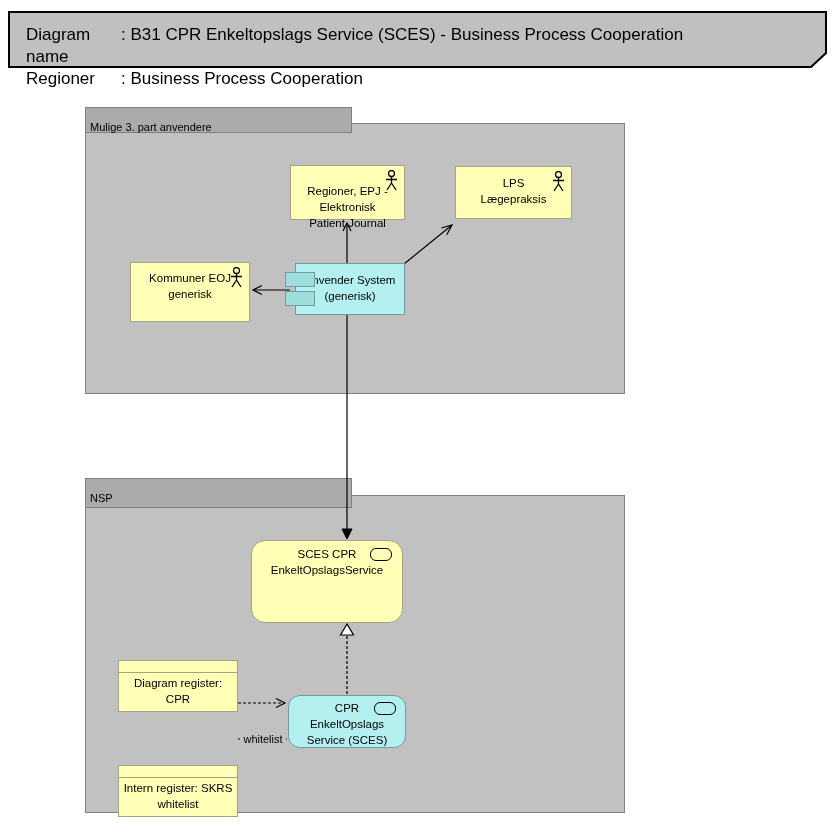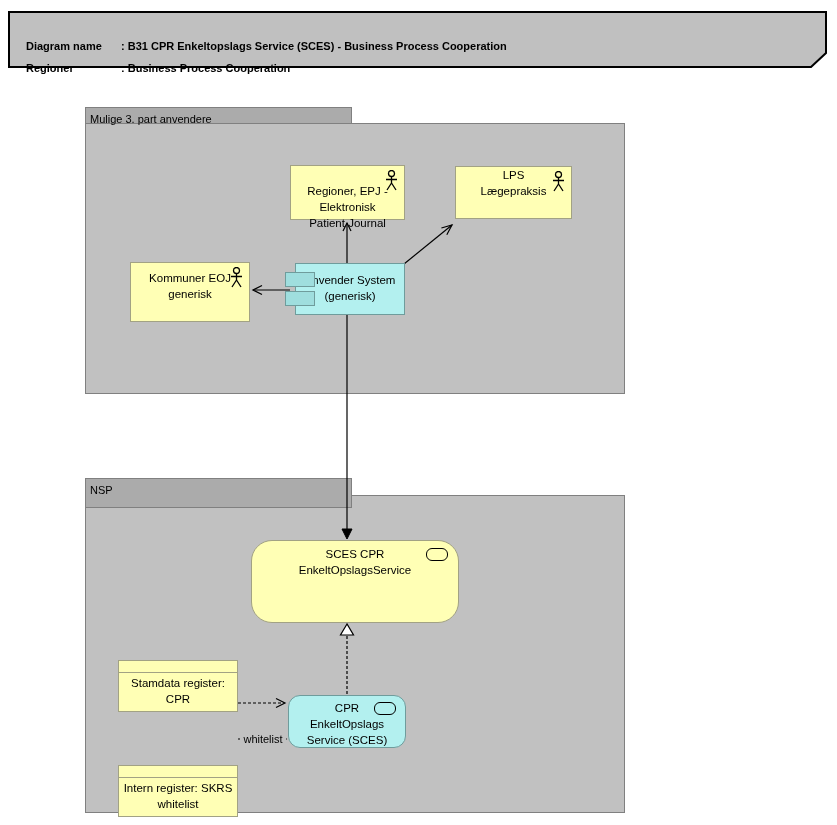--- a/index.html
+++ b/index.html
@@ -2,27 +2,27 @@
 <html><head>
 <meta charset="utf-8">
 <style>
   html,body { margin:0; padding:0; background:#fff; }
   .canvas {
     position:relative; width:837px; height:825px; overflow:hidden;
     background:#fff; font-family:"Liberation Sans", sans-serif; color:#000;
   }
   
   .hdr-note { position:absolute; left:8px; top:11px; width:820px; height:58px; }
-  .hdr-text { position:absolute; left:18px; top:24px; font-weight:bold; font-size:11px; line-height:22px; }
+  .hdr-text { position:absolute; left:18px; top:13px; font-weight:normal; font-size:17px; line-height:22px; }
   .hdr-row { display:flex; }
   .hdr-row .lbl { width:95px; }
   
   .group-body { position:absolute; background:#c1c1c1; border:1px solid #808080; box-sizing:border-box; }
   .group-tab { position:absolute; background:#ababab; border:1px solid #808080; box-sizing:border-box;
-               font-size:11px; line-height:14px; padding:4px 4px; }
+               font-size:11px; line-height:14px; padding:12px 4px; }
   
   .node { position:absolute; box-sizing:border-box; font-size:11.5px; line-height:16px; text-align:center; }
   .yellow { background:#ffffb5; border:1px solid #a2a284; }
   .cyan   { background:#b3f0ef; border:1px solid #6f9c9c; }
   .svc-y  { border-radius:14px; }
   .svc-c  { border-radius:12px; }
   .band   { height:11px; border-bottom:1px solid #a2a284; }
   .actor-ic { position:absolute; top:4px; right:6px; width:13px; height:21px; }
   .svc-ic { position:absolute; width:20px; height:11px; border:1.5px solid #000; border-radius:6px; background:transparent; }
   .port { position:absolute; width:30px; height:15px; background:#9fdede; border:1px solid #6f9c9c; box-sizing:border-box; }
@@ -104,21 +104,21 @@
   <div class="node yellow" style="left:290px; top:165px; width:115px; height:55px; padding-top:17px;">
     <svg class="actor-ic" viewBox="0 0 13 21">
       <circle cx="6.5" cy="3.5" r="3" fill="none" stroke="#000" stroke-width="1.3"></circle>
       <path d="M6.5,6.5 L6.5,13 M1,9.5 L12,9.5 M6.5,13 L2,20 M6.5,13 L11,20" fill="none" stroke="#000" stroke-width="1.3"></path>
     </svg>
     <div>Regioner, EPJ -</div>
     <div>Elektronisk</div>
     <div>Patient Journal</div>
   </div>
 
-  <div class="node yellow" style="left:455px; top:166px; width:117px; height:53px; ">
+  <div class="node yellow" style="left:455px; top:166px; width:117px; height:53px; padding-top:8px;">
     <svg class="actor-ic" viewBox="0 0 13 21">
       <circle cx="6.5" cy="3.5" r="3" fill="none" stroke="#000" stroke-width="1.3"></circle>
       <path d="M6.5,6.5 L6.5,13 M1,9.5 L12,9.5 M6.5,13 L2,20 M6.5,13 L11,20" fill="none" stroke="#000" stroke-width="1.3"></path>
     </svg>
     <div>LPS</div>
     <div>Lægepraksis</div>
   </div>
 
   <div class="node yellow" style="left:130px; top:262px; width:120px; height:60px; padding-top:7px;">
     <svg class="actor-ic" viewBox="0 0 13 21">
@@ -129,30 +129,30 @@
     <div>generisk</div>
   </div>
 
   <div class="node cyan" style="left:295px; top:263px; width:110px; height:52px; padding-top:8px;">
     <div class="port" style="left:-11px; top:8px;"></div>
     <div class="port" style="left:-11px; top:27px;"></div>
     <div>Anvender System</div>
     <div>(generisk)</div>
   </div>
 
-  <div class="node yellow svc-y" style="left:251px; top:540px; width:208px; height:83px; padding-top:5px;border-radius:21px;">
+  <div class="node yellow svc-y" style="left:251px; top:540px; width:152px; height:83px; padding-top:5px;">
     <div class="svc-ic" style="top:7px; right:10px;"></div>
     <div>SCES CPR</div>
     <div>EnkeltOpslagsService</div>
   </div>
 
   <div class="node yellow" style="left:118px; top:660px; width:120px; height:52px;">
     <div class="band"></div>
     <div style="padding-top:2px;">
-      <div>Stamdata register:</div>
+      <div>Diagram register:</div>
       <div>CPR</div>
     </div>
   </div>
 
   <div class="node yellow" style="left:118px; top:765px; width:120px; height:52px;">
     <div class="band"></div>
     <div style="padding-top:2px;">
       <div>Intern register: SKRS</div>
       <div>whitelist</div>
     </div>

